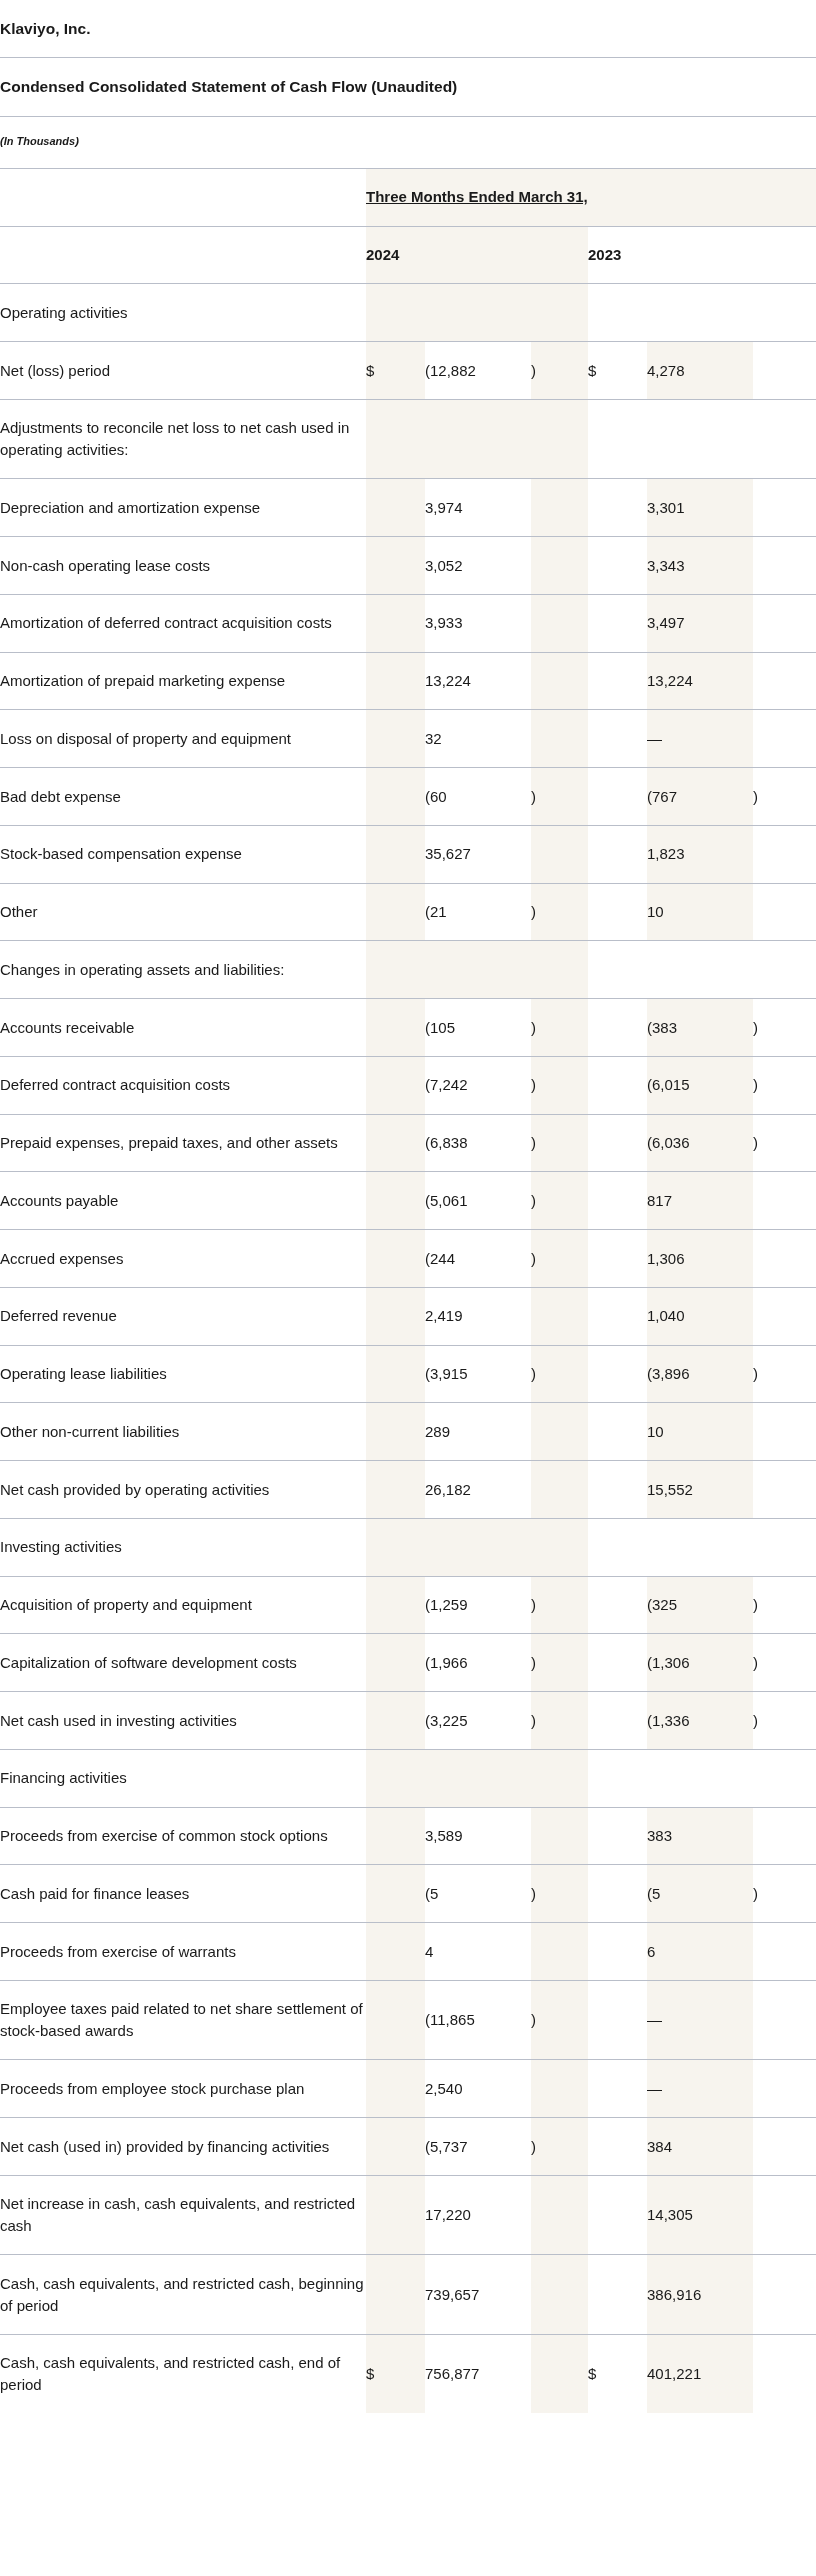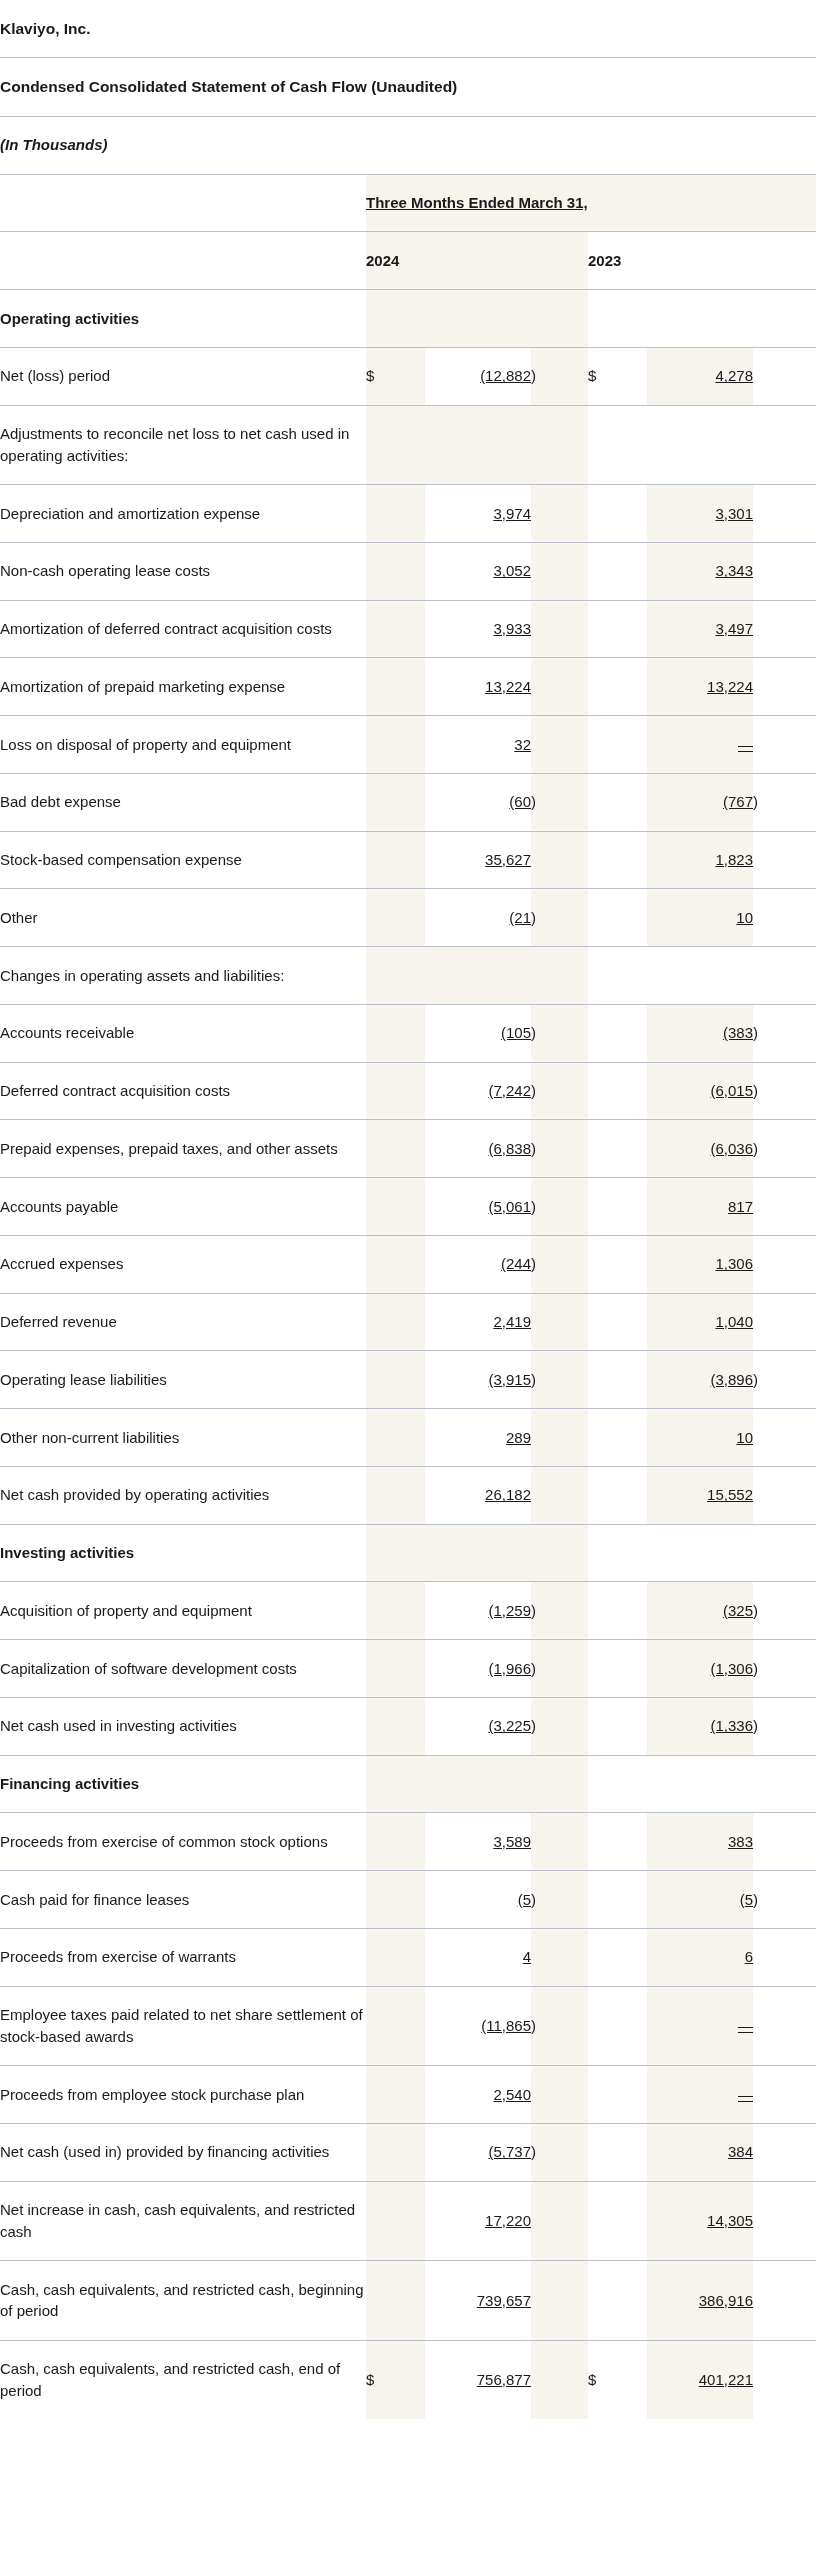--- a/index.html
+++ b/index.html
@@ -48,51 +48,50 @@
   tr.rule > td {
     border-top: 1.5px solid #b9bec9;
   }
 
   
   .lbl {
     padding-left: 21.6px;
     padding-right: 15.5px;
     text-align: left;
   }
-  .lbl-bold { font-weight: 700; }
+  .lbl-bold { font-weight: 400; }
 
   
   .cur {
     text-align: left;
     padding-left: 14.4px;
   }
   .val {
-    text-align: right;
+    text-align: left;
     padding-left: 9.3px;
-    text-decoration: underline;
   }
   .par {
     text-align: left;
     padding-left: 11.3px;
   }
 
   
   .sh { background-color: #f7f4ee; }
 
   
   .title-cell {
     padding: 19.6px 0 19.6px 21.6px;
     font-weight: 700;
     font-size: 15.5px;
   }
   .subtitle-cell {
     padding: 19.6px 0 19.6px 21.6px;
     font-weight: 700;
     font-style: italic;
-    font-size: 15px;
+    font-size: 11px;
   }
 
   
   .period-head {
     padding: 24px 0 24px 18.5px;
     font-weight: 700;
     font-size: 15px;
     text-align: left;
     text-decoration: underline;
   }

